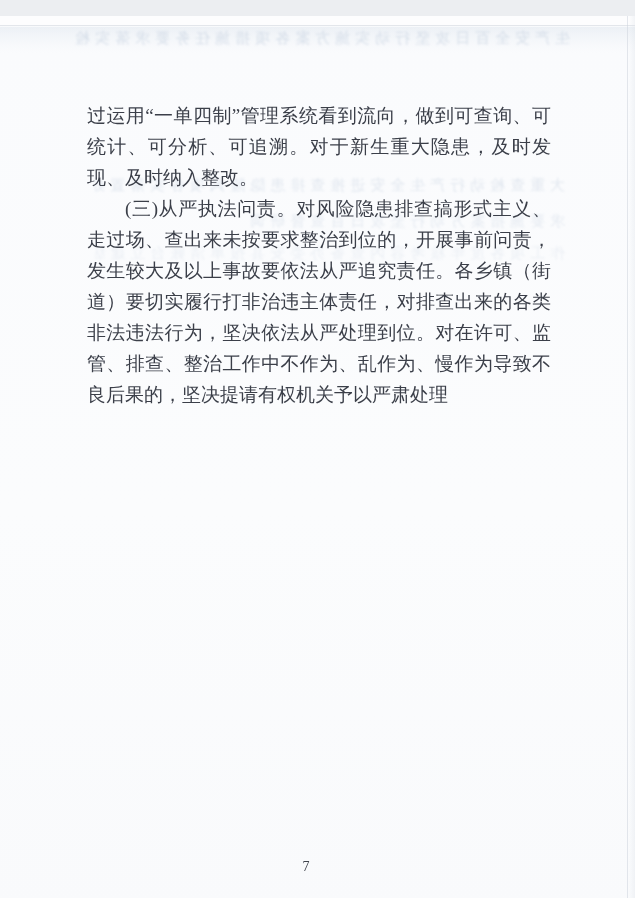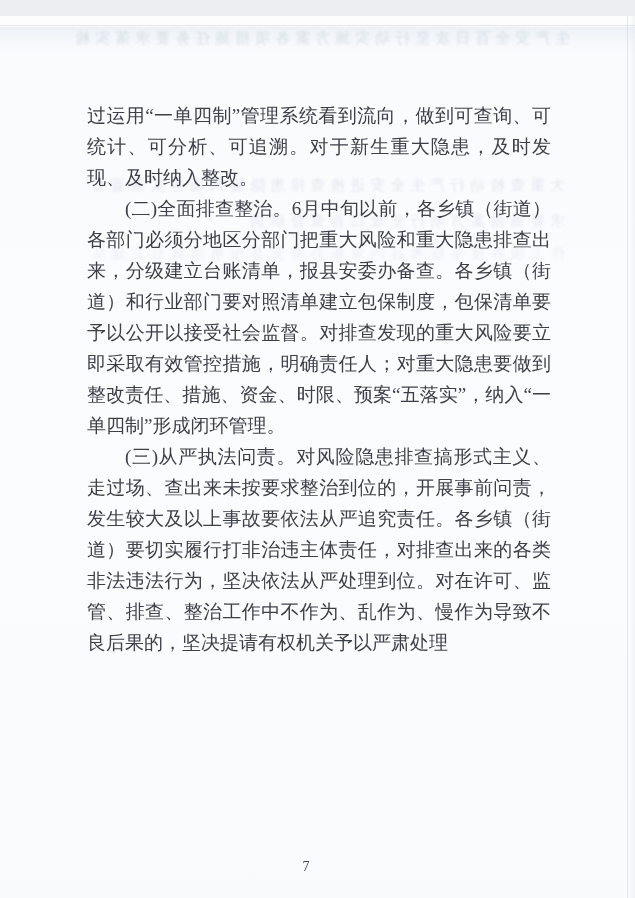--- a/index.html
+++ b/index.html
@@ -112,19 +112,18 @@
   <div class="right-line"></div>
   <div class="right-edge-shade"></div>
 
   <div class="ghost ghost-top">生产安全百日攻坚行动实施方案各项措施任务要求落实检查整改责任管理制度</div>
   <div class="ghost ghost-mid-1">大重查检动行产生全安进推查排患隐险风项各实落置处改整</div>
   <div class="ghost ghost-mid-2">求要施措案方动行坚攻日百查督研调</div>
   <div class="ghost ghost-low">作工项各度年核考容内查备办委安县报单清账台立建级分</div>
 
   <div class="text-block">
     <p class="continuation">过运用“一单四制”管理系统看到流向，做到可查询、可统计、可分析、可追溯。对于新生重大隐患，及时发现、及时纳入整改。</p>
-    <p>(二)全面排查整治。6月中旬以前，各乡镇（街道）各部门必须分地区分部门把重大风险和重大隐患排查出来，分级建立台账清单，报县安委办备查。各乡镇（街道）和行业部门要对照清单建立包保制度，包保清单要予以公开以接受社会监督。对排查发现的重大风险要立即采取有效管控措施，明确责任人；对重大隐患要做到整改责任、措施、资金、时限、预案“五落实”，纳入“一单四制”形成闭环管理。</p>
     <p>(三)从严执法问责。对风险隐患排查搞形式主义、走过场、查出来未按要求整治到位的，开展事前问责，发生较大及以上事故要依法从严追究责任。各乡镇（街道）要切实履行打非治违主体责任，对排查出来的各类非法违法行为，坚决依法从严处理到位。对在许可、监管、排查、整治工作中不作为、乱作为、慢作为导致不良后果的，坚决提请有权机关予以严肃处理</p>
   </div>
 
   <div class="page-number">7</div>
 
 </div>
 
 </body></html>

